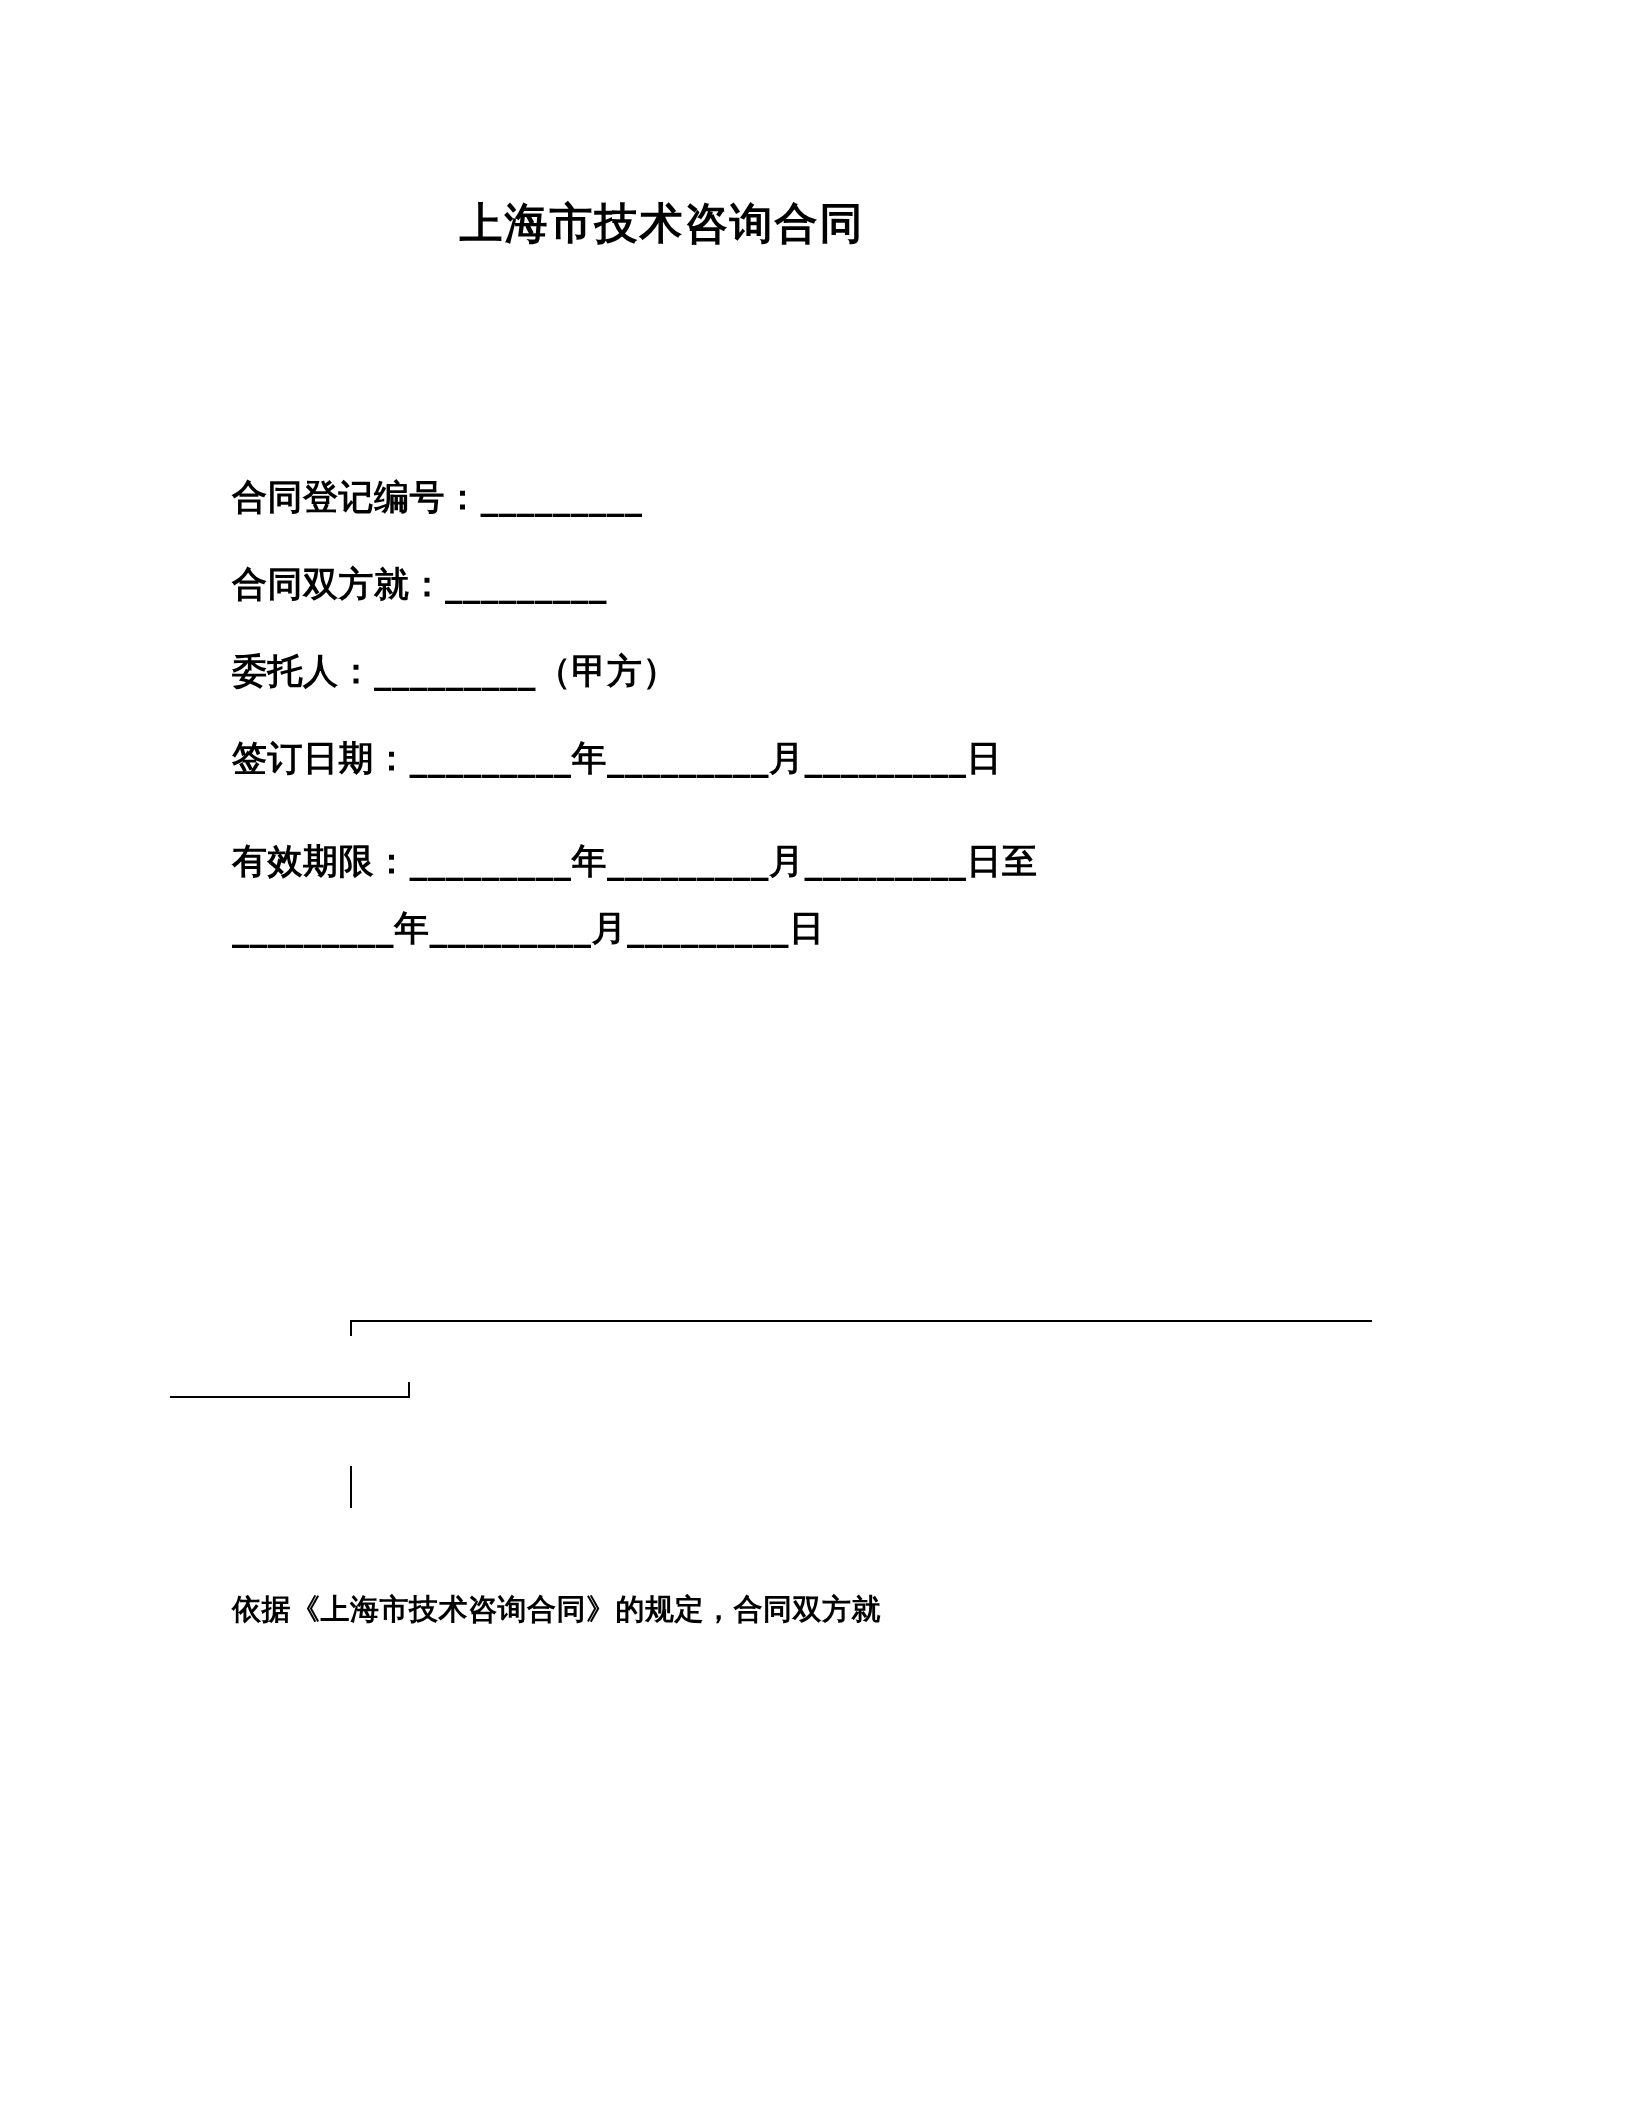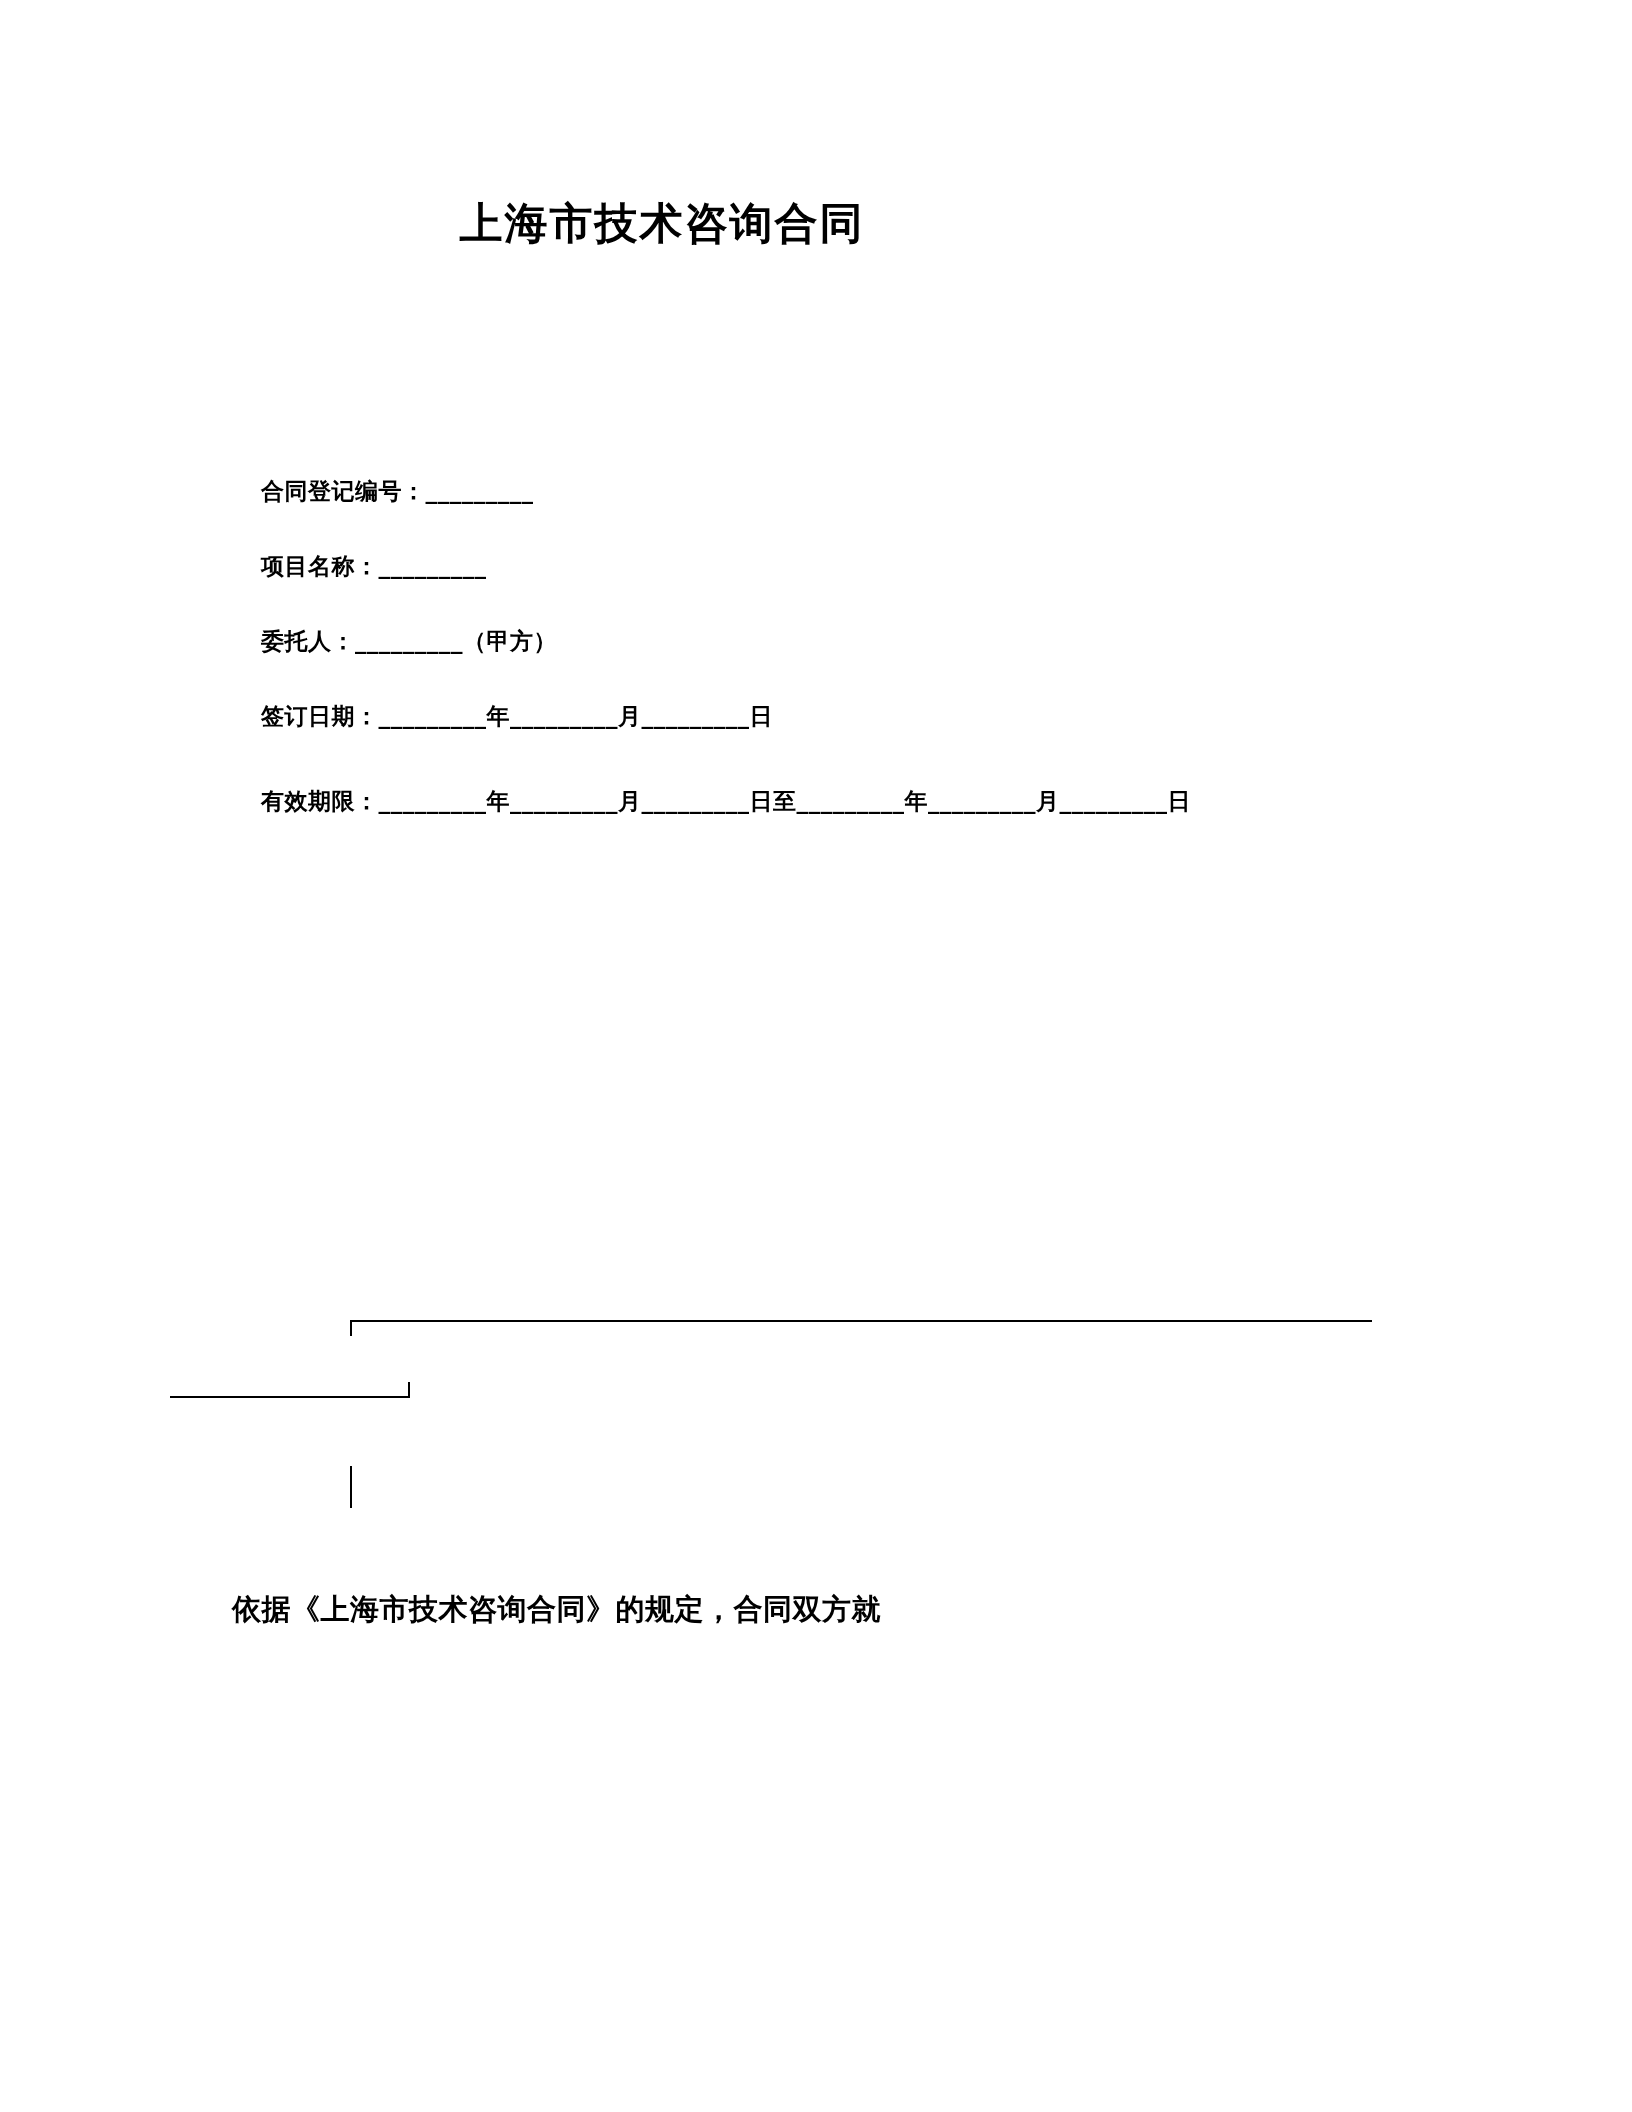--- a/index.html
+++ b/index.html
@@ -35,27 +35,26 @@
     letter-spacing: 2px;
     line-height: 1.2;
   }
   .fields {
     position: absolute;
     left: 232px;
     top: 480px;
     width: 1180px;
   }
   .field-line {
-    font-size: 23px;
+    font-size: 35px;
     font-weight: bold;
     line-height: 1.0;
     margin-bottom: 52px;
     white-space: pre-wrap;
     letter-spacing: 0.5px;
-    margin-left: 29px;
   }
   .field-line.wrap {
     width: 930px;
     line-height: 1.9;
     margin-bottom: 0;
   }
   .field-line:last-child {
     margin-bottom: 0;
   }
   
@@ -119,21 +118,21 @@
 </style>
 </head>
 <body>
 
 <div class="page">
 
   <div class="doc-title">上海市技术咨询合同</div>
 
   <div class="fields">
     <div class="field-line">合同登记编号：_________</div>
-    <div class="field-line">项目名称：_________</div>
+    <div class="field-line">合同双方就：_________</div>
     <div class="field-line">委托人：_________（甲方）</div>
     <div class="field-line">签订日期：_________年_________月_________日</div>
     <div class="field-line wrap">有效期限：_________年_________月_________日至_________年_________月_________日</div>
   </div>
 
   <div class="rule-block">
     <div class="rule-top"></div>
     <div class="rule-top-tick"></div>
     <div class="rule-mid"></div>
     <div class="rule-mid-tick"></div>

